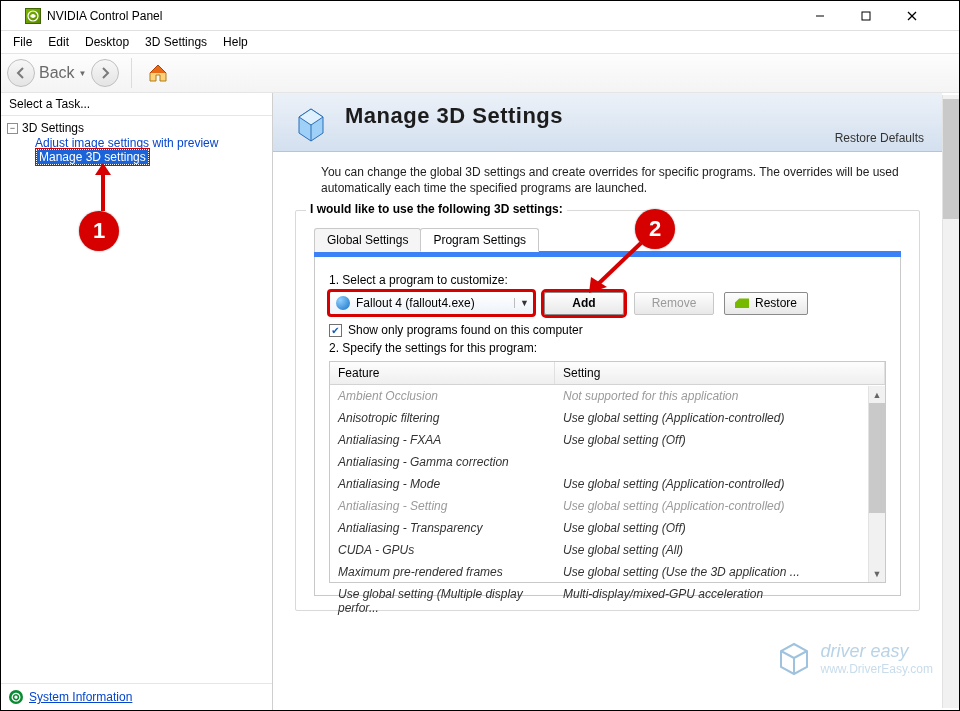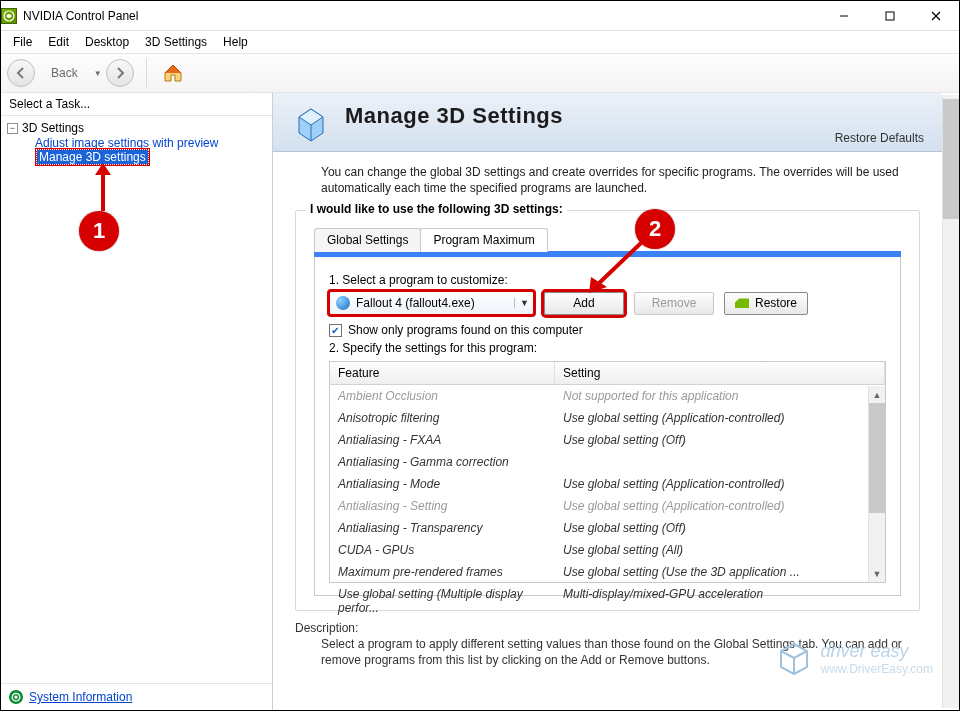--- a/index.html
+++ b/index.html
@@ -1,34 +1,34 @@
 <!DOCTYPE html>
 <html><head>
 <meta charset="utf-8">
 <style>
 * { box-sizing: border-box; font-family: "Segoe UI", Tahoma, sans-serif; }
 body { margin: 0; width: 960px; height: 711px; background: #fff; border: 1px solid #000; position: relative; overflow: hidden; }
 
 
-.titlebar { height: 30px; display: flex; align-items: center; padding: 0 0; background: #fff; border-bottom: 1px solid #e0e0e0; }
+.titlebar { height: 30px; display: flex; align-items: center; padding: 0 24px; background: #fff; border-bottom: 1px solid #e0e0e0; }
 .titlebar .app-icon { width: 16px; height: 16px; background: linear-gradient(135deg,#7db500,#5a8a00); margin-right: 6px; border: 1px solid #3f6600; display:flex; align-items:center; justify-content:center; }
 .titlebar .app-icon svg { width:12px; height:12px; }
 .titlebar .title { font-size: 12px; color: #000; }
 .titlebar .win-controls { margin-left: auto; display: flex; }
 .titlebar .win-controls div { width: 46px; height: 30px; display: flex; align-items: center; justify-content: center; font-size: 12px; }
 .titlebar .win-controls svg { width: 10px; height: 10px; }
 
 
 .menubar { height: 22px; display: flex; align-items: center; padding: 0 4px; font-size: 12px; }
 .menubar span { padding: 2px 8px; cursor: default; }
 
 
 .toolbar { height: 40px; border-top:1px solid #e5e5e5; border-bottom:1px solid #e5e5e5; display:flex; align-items:center; padding:0 6px; gap:4px; background:linear-gradient(#fdfdfd,#f4f4f4); }
 .nav-btn { width:28px; height:28px; border-radius:50%; background:linear-gradient(#f7f7f7,#e4e4e4); border:1px solid #bfbfbf; display:flex; align-items:center; justify-content:center; }
-.nav-label { font-size:12px; color:#6a6a6a; margin:0 12px; }
+.nav-label { font-size:16px; color:#6a6a6a; margin:0 0; }
 .nav-drop { font-size:8px; color:#6b6b6b; }
 .toolbar-sep { width:1px; height:30px; background:#dcdcdc; margin:0 8px; }
 .home-btn { width:28px; height:28px; display:flex; align-items:center; justify-content:center; }
 
 
 .main { display:flex; height: calc(711px - 30px - 22px - 40px - 2px); }
 .sidebar { width:272px; border-right:1px solid #cfcfcf; display:flex; flex-direction:column; }
 .select-task { padding:4px 8px; font-size:12px; border-bottom:1px solid #e6e6e6; }
 .tree { flex:1; padding:4px 6px; font-size:12px; overflow:auto; }
 .tree-node { display:flex; align-items:center; gap:4px; padding:1px 0; }
@@ -60,21 +60,21 @@
 
 .tab-body { border:1px solid #c9c9c9; border-top:none; padding:12px 14px; background:#fff; }
 .step-label { font-size:12px; margin:4px 0; }
 .row { display:flex; align-items:center; gap:10px; }
 .combo { position:relative; width:205px; height:24px; border:1px solid #8c8c8c; background:linear-gradient(#fff,#eef3fa); display:flex; align-items:center; padding:0 20px 0 6px; font-size:12px; border-radius:2px; }
 .combo.highlight { outline:3px solid #d60000; outline-offset:-1px; }
 .combo .drop { position:absolute; right:4px; top:50%; transform:translateY(-50%); font-size:9px; color:#333; border-left:1px solid #bcbcbc; padding-left:5px;}
 .combo .globe { width:14px; height:14px; margin-right:6px; border-radius:50%; background:radial-gradient(circle at 30% 30%, #8fd0ff, #1670c5); }
 .btn { min-width:80px; height:23px; border:1px solid #8a8a8a; border-radius:2px; background:linear-gradient(#fefefe,#e8e8e8); font-size:12px; display:flex; align-items:center; justify-content:center; padding:0 10px; gap:6px;}
 .btn.disabled { color:#9a9a9a; border-color:#c8c8c8; }
-.btn.add { outline:3px solid #d60000; }
+.btn.add { outline:3px solid #d60000;font-weight:bold; }
 .btn .nvlogo { width:14px; height:10px; background:#76b900; clip-path: polygon(30% 0,100% 0,100% 100%,0 100%,0 40%);} 
 
 .checkbox-row { display:flex; align-items:center; gap:6px; margin:8px 0 4px 0; font-size:12px;}
 .cb { width:13px; height:13px; border:1px solid #707070; display:flex; align-items:center; justify-content:center; font-size:10px; color:#1058c0; }
 
 .settings-table { border:1px solid #c9c9c9; margin-top:6px; height:222px; position:relative; }
 .settings-table .thead { display:flex; background:linear-gradient(#fdfdfd,#efefef); border-bottom:1px solid #d3d3d3; }
 .settings-table .th { padding:4px 8px; font-size:12px; border-right:1px solid #e0e0e0; }
 .settings-table .th:first-child { width:225px; }
 .settings-table .th:nth-child(2) { flex:1; }
@@ -196,21 +196,21 @@
         <span class="restore">Restore Defaults</span>
       </div>
 
       <div class="desc-top">You can change the global 3D settings and create overrides for specific programs. The overrides will be used automatically each time the specified programs are launched.</div>
 
       <div class="group">
         <div class="group-title">I would like to use the following 3D settings:</div>
 
         <div class="tabstrip">
           <div class="tab">Global Settings</div>
-          <div class="tab active">Program Maximum</div>
+          <div class="tab active">Program Settings</div>
         </div>
 
         <div class="tab-body">
           <div class="step-label">1. Select a program to customize:</div>
           <div class="row">
             <div class="combo highlight">
               <span class="globe"></span>
               <span>Fallout 4 (fallout4.exe)</span>
               <span class="drop">▼</span>
             </div>
@@ -283,24 +283,20 @@
               <div class="up">▲</div>
               <div class="track">
                   <div class="thumb"></div>
                 </div>
               <div class="down">▼</div>
             </div>
           </div>
         </div>
       </div>
 
-      <div class="description">
-        <div class="lbl">Description:</div>
-        <div class="txt">Select a program to apply different setting values than those found on the Global Settings tab. You can add or remove programs from this list by clicking on the Add or Remove buttons.</div>
-      </div>
     </div>
     <div class="content-scroll">
         <div class="thumb"></div>
       </div>
   </div>
 </div>
 
 <div class="callout" style="left:78px; top:210px;">1</div>
 <svg class="arrow" style="left:92px; top:162px;" width="20" height="50">
   <line x1="10" y1="48" x2="10" y2="8" stroke="#d60000" stroke-width="4"></line>

